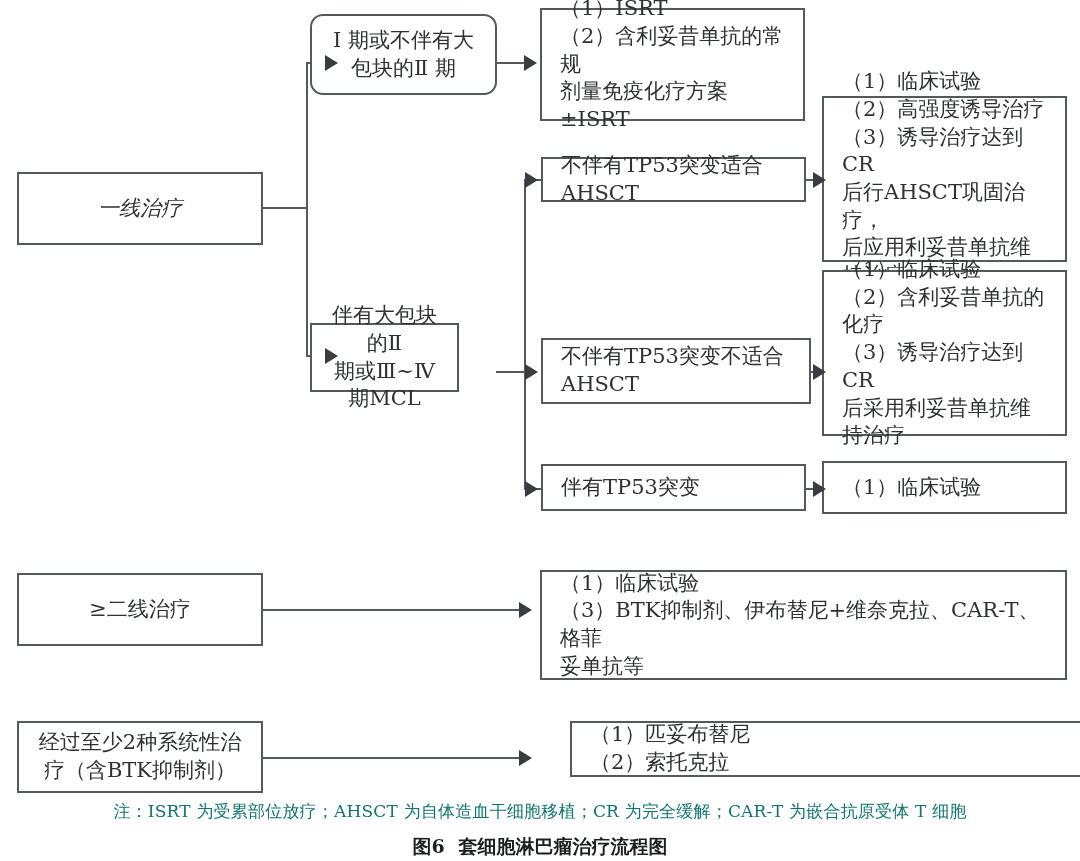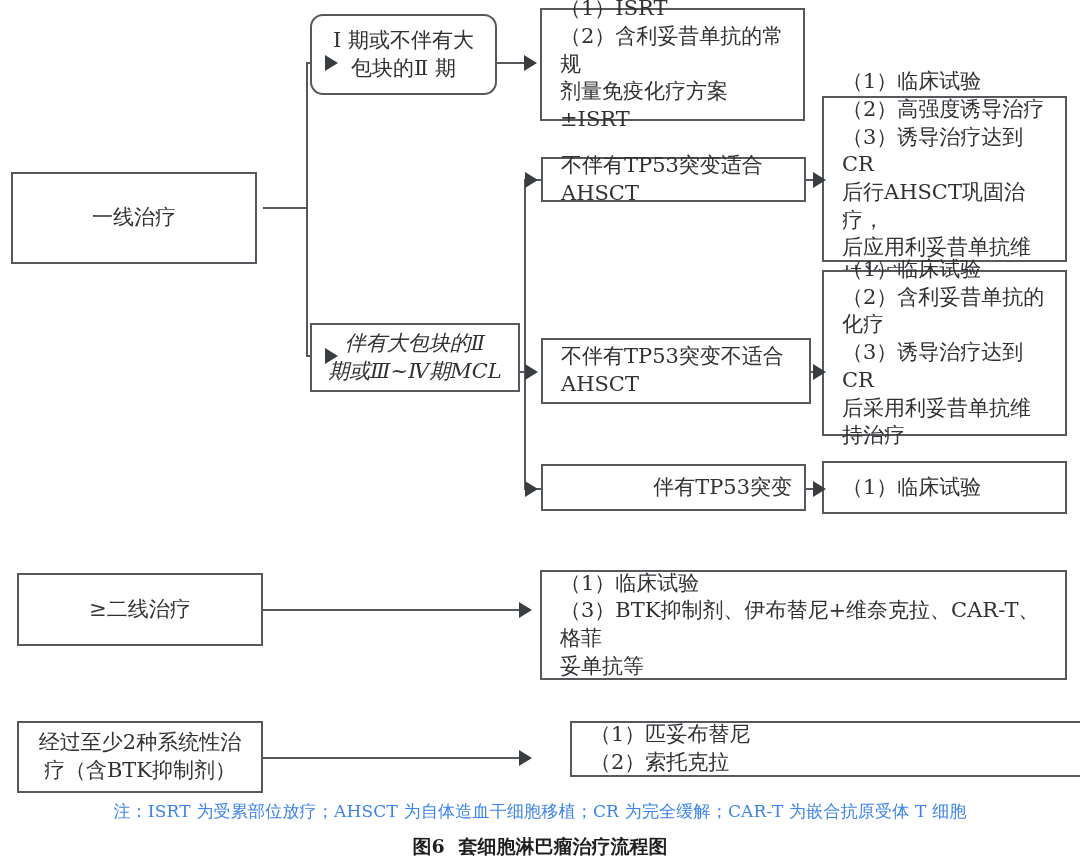--- a/index.html
+++ b/index.html
@@ -62,21 +62,21 @@
     border-bottom: 8px solid transparent;
     border-left: 13px solid #3a3d40;
     z-index: 3;
   }
   .footnote {
     position: absolute;
     left: 0;
     width: 1080px;
     text-align: center;
     font-size: 17px;
-    color: #3b82f6;
+    color: #0f766e;
     letter-spacing: 0.2px;
   }
   .caption {
     position: absolute;
     left: 0;
     width: 1080px;
     text-align: center;
     font-size: 19px;
     font-weight: bold;
     color: #1d1f21;
@@ -121,50 +121,50 @@
 
   <div class="line h" style="left:806px; top:488px; width:16px;"></div>
   <div class="arrow" style="left:813px; top:481px;"></div>
 
   <div class="line h" style="left:263px; top:609px; width:262px;"></div>
   <div class="arrow" style="left:519px; top:602px;"></div>
 
   <div class="line h" style="left:263px; top:757px; width:262px;"></div>
   <div class="arrow" style="left:519px; top:750px;"></div>
 
-  <div class="node center" style="left:11px; top:172px; width:246px; height:92px;">
+  <div class="node center" style="left:17px; top:172px; width:246px; height:73px;font-style:italic;">
     <div class="pad">一线治疗</div>
   </div>
 
   <div class="node center" style="left:310px; top:14px; width:187px; height:81px;border-radius:13px;">
     <div class="pad">Ⅰ 期或不伴有大</div>
     <div class="pad">包块的Ⅱ 期</div>
   </div>
 
-  <div class="node center" style="left:310px; top:323px; width:210px; height:69px;font-style:italic;">
+  <div class="node center" style="left:310px; top:323px; width:149px; height:69px;">
     <div class="pad">伴有大包块的Ⅱ</div>
     <div class="pad">期或Ⅲ~Ⅳ期MCL</div>
   </div>
 
   <div class="node left" style="left:540px; top:8px; width:265px; height:113px;">
     <div class="pad">（1）ISRT</div>
     <div class="pad">（2）含利妥昔单抗的常规</div>
     <div class="pad">剂量免疫化疗方案±ISRT</div>
   </div>
 
   <div class="node left" style="left:541px; top:157px; width:265px; height:45px;">
     <div class="pad">不伴有TP53突变适合AHSCT</div>
   </div>
 
   <div class="node left" style="left:541px; top:338px; width:270px; height:66px;">
     <div class="pad">不伴有TP53突变不适合</div>
     <div class="pad">AHSCT</div>
   </div>
 
-  <div class="node left" style="left:541px; top:464px; width:265px; height:47px;text-align:right;">
+  <div class="node left" style="left:541px; top:464px; width:265px; height:47px;">
     <div class="pad">伴有TP53突变</div>
   </div>
 
   <div class="node left" style="left:822px; top:96px; width:245px; height:166px;">
     <div class="pad">（1）临床试验</div>
     <div class="pad">（2）高强度诱导治疗</div>
     <div class="pad">（3）诱导治疗达到CR</div>
     <div class="pad">后行AHSCT巩固治疗，</div>
     <div class="pad">后应用利妥昔单抗维</div>
     <div class="pad">持治疗</div>

